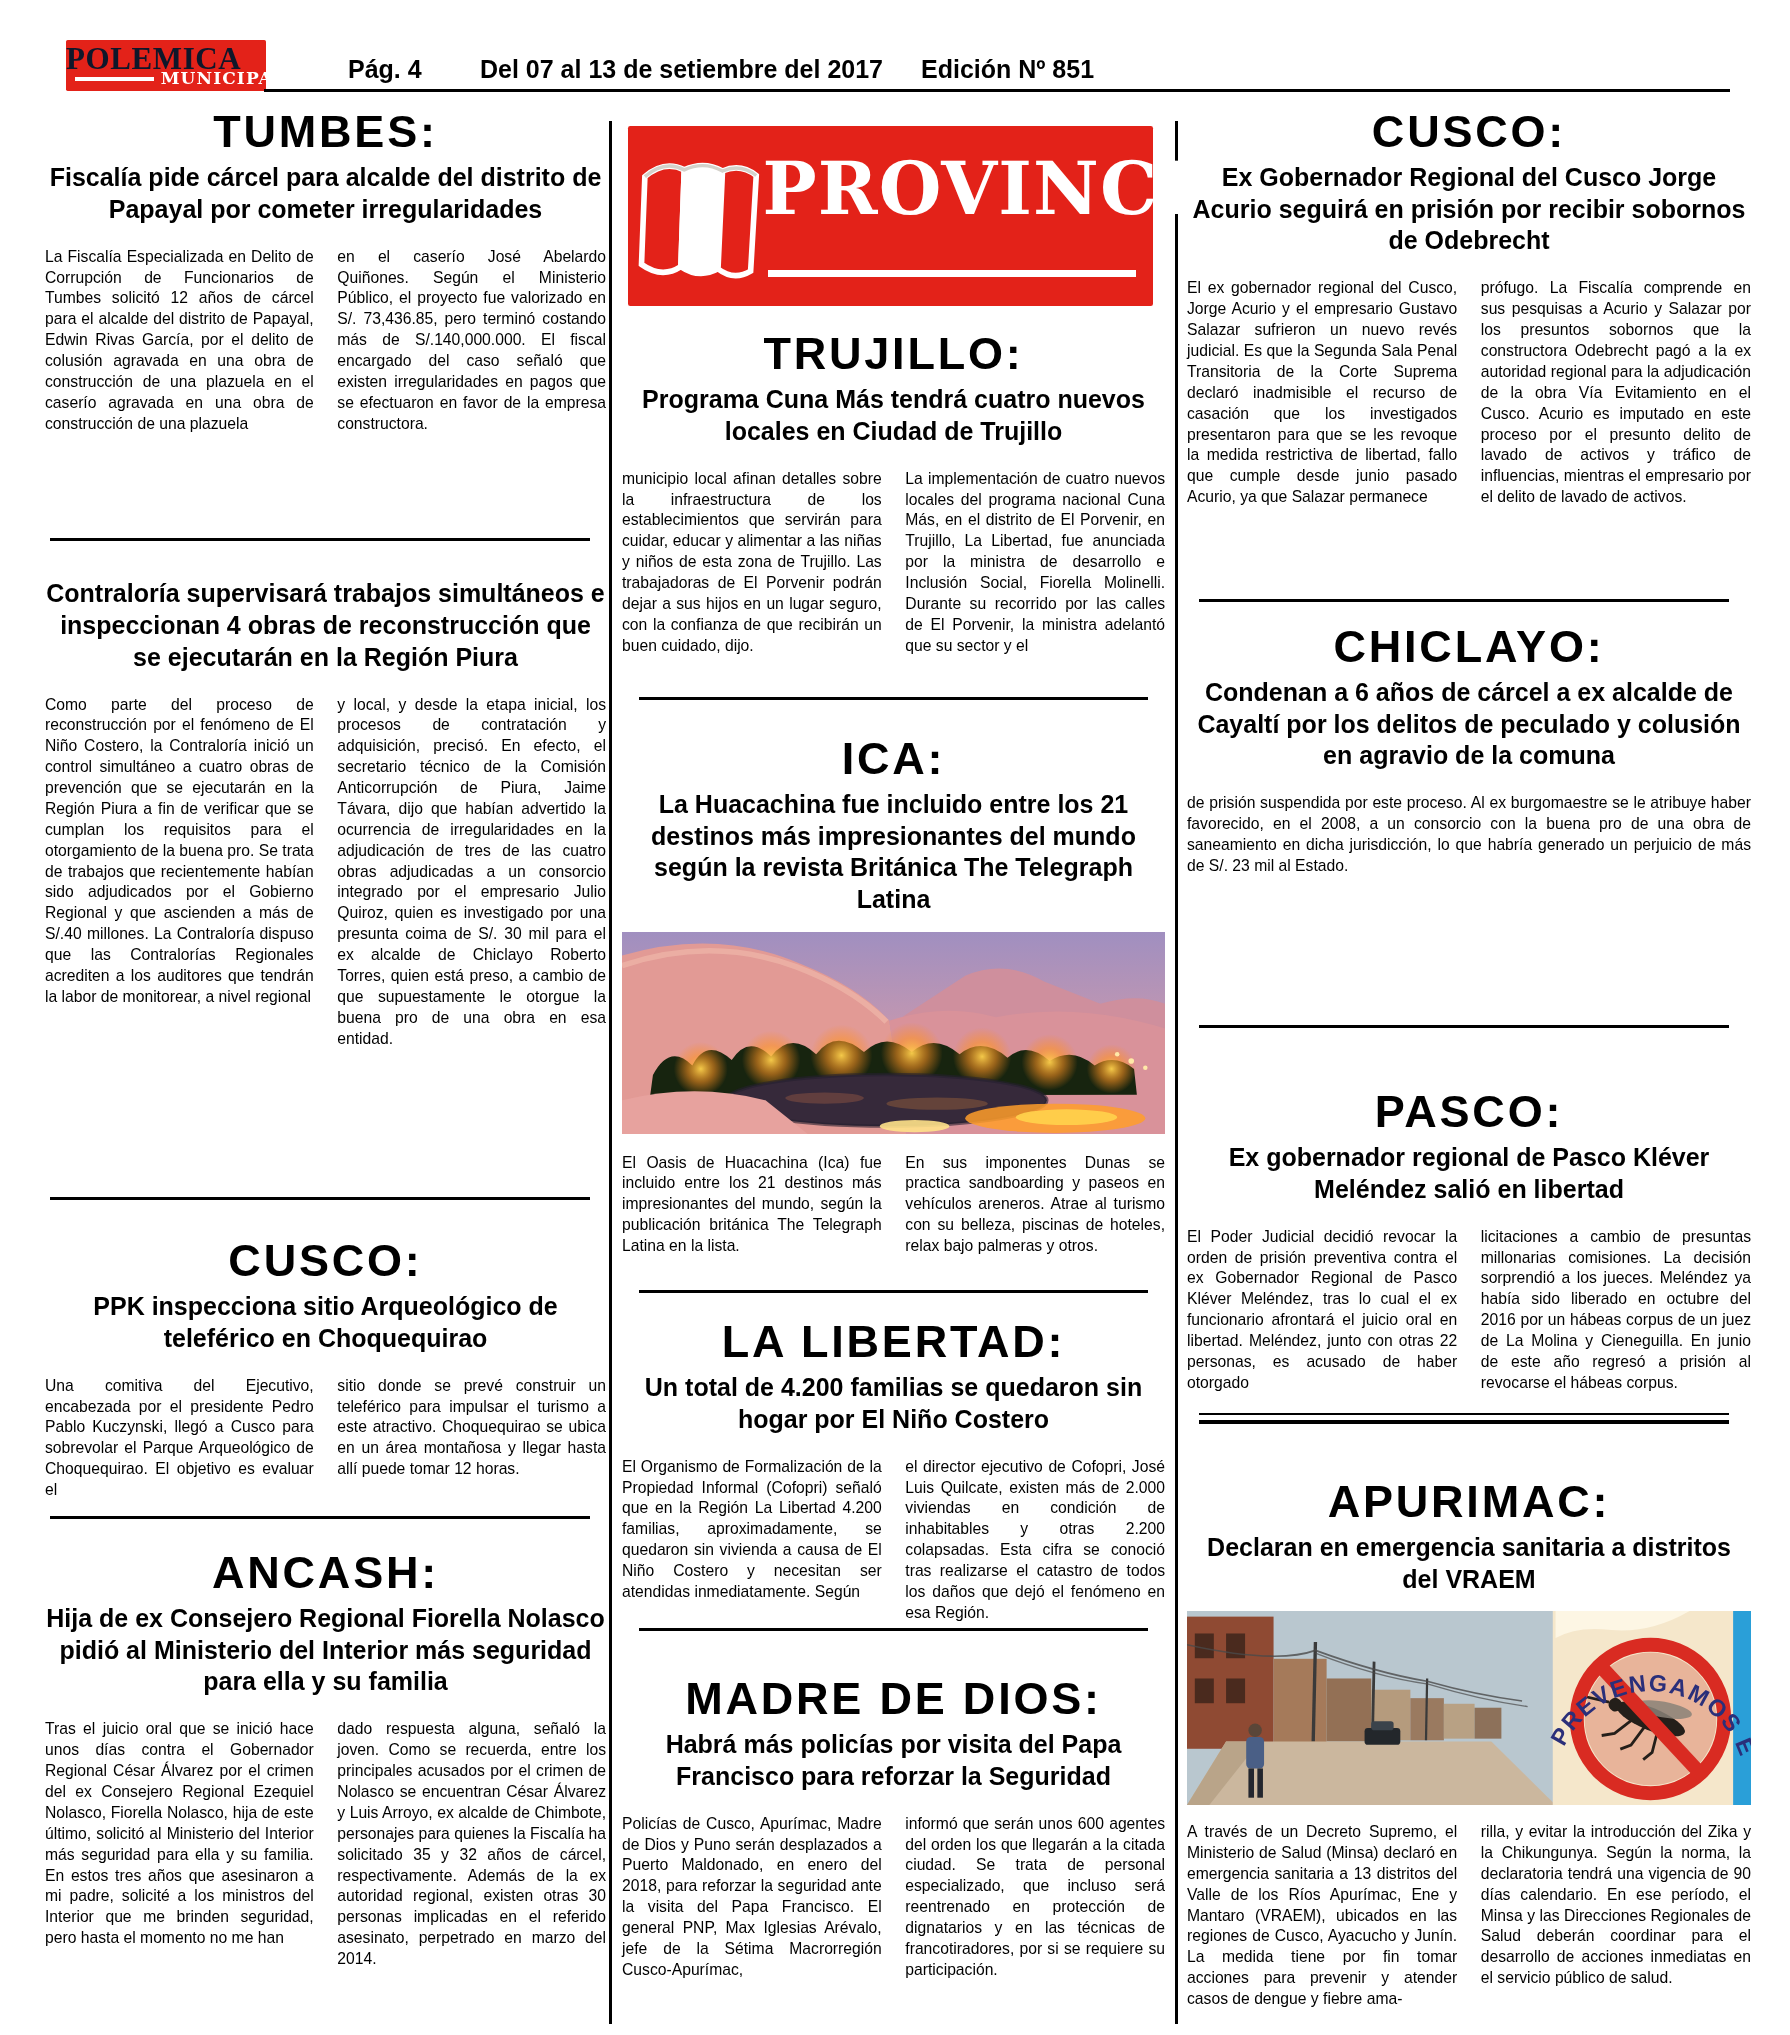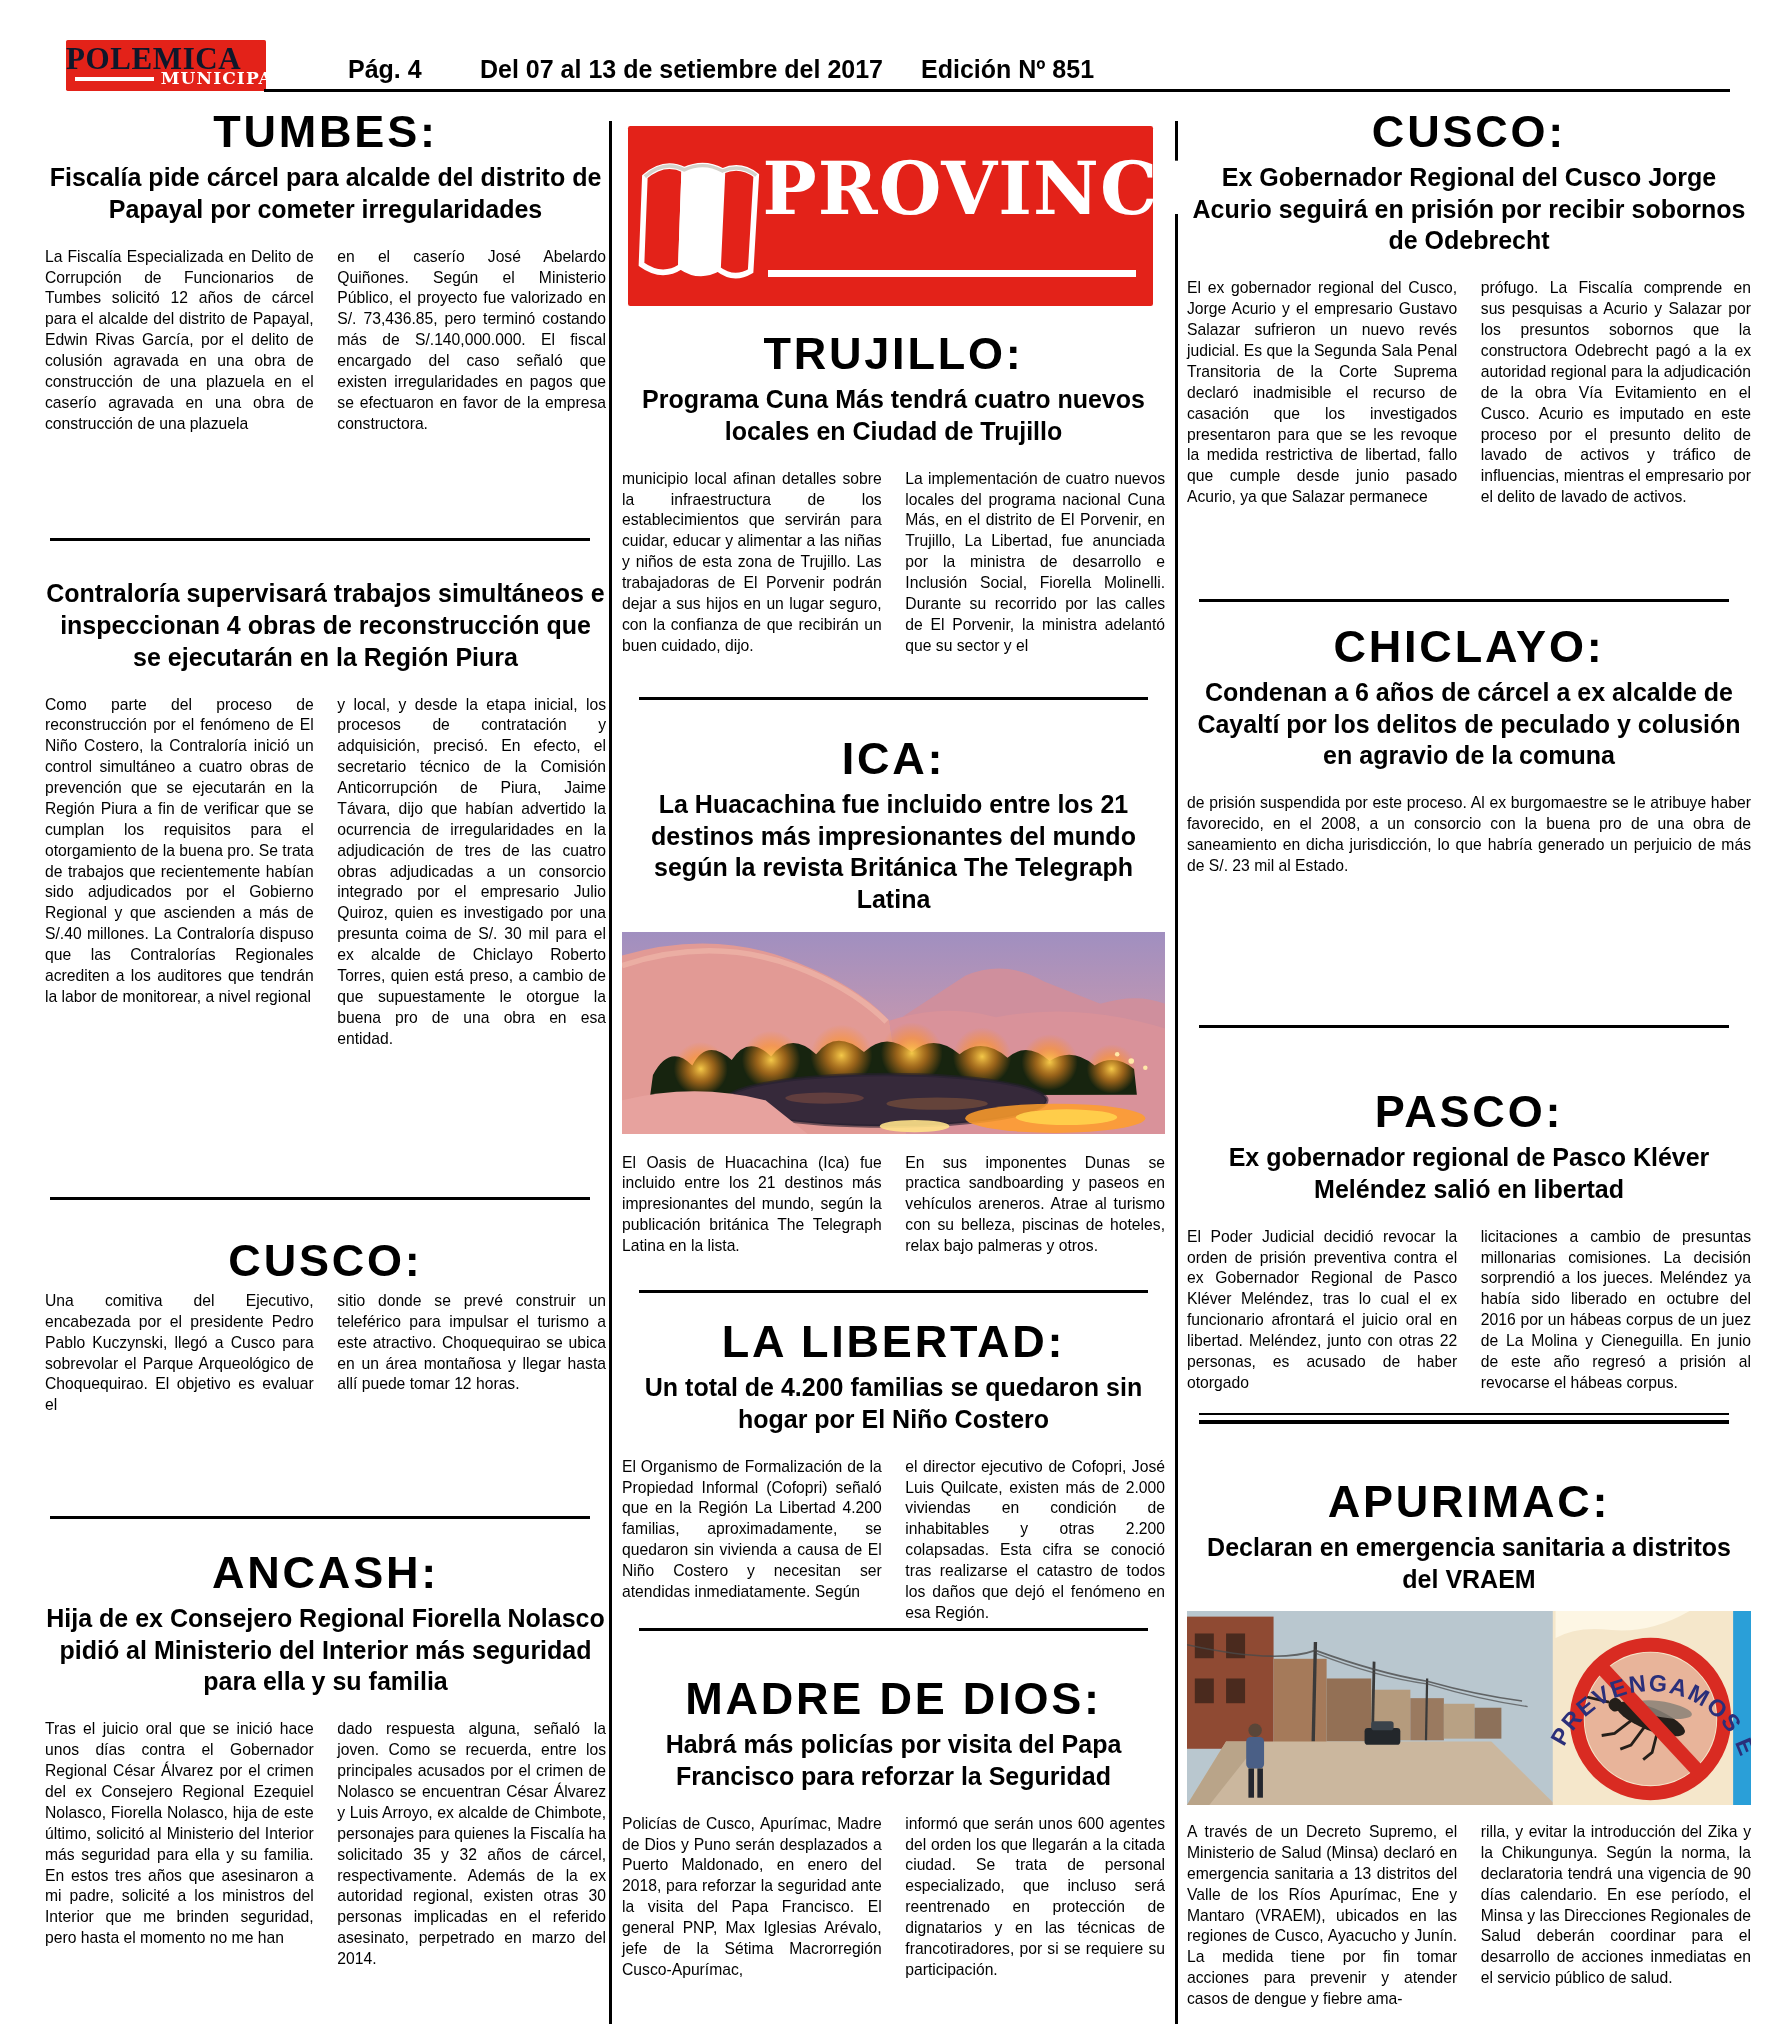--- a/index.html
+++ b/index.html
@@ -111,20 +111,21 @@
       <h3 class="headline">Contraloría supervisará trabajos simultáneos e inspeccionan 4 obras de reconstrucción que se ejecutarán en la Región Piura</h3>
       <div class="body-cols">
         <p>Como parte del proceso de reconstrucción por el fenómeno de El Niño Costero, la Contraloría inició un control simultáneo a cuatro obras de prevención que se ejecutarán en la Región Piura a fin de verificar que se cumplan los requisitos para el otorgamiento de la buena pro. Se trata de trabajos que recientemente habían sido adjudicados por el Gobierno Regional y que ascienden a más de S/.40 millones. La Contraloría dispuso que las Contralorías Regionales acrediten a los auditores que tendrán la labor de monitorear, a nivel regional</p>
         <p>y local, y desde la etapa inicial, los procesos de contratación y adquisición, precisó. En efecto, el secretario técnico de la Comisión Anticorrupción de Piura, Jaime Távara, dijo que habían advertido la ocurrencia de irregularidades en la adjudicación de tres de las cuatro obras adjudicadas a un consorcio integrado por el empresario Julio Quiroz, quien es investigado por una presunta coima de S/. 30 mil para el ex alcalde de Chiclayo Roberto Torres, quien está preso, a cambio de que supuestamente le otorgue la buena pro de una obra en esa entidad.</p>
       </div>
     </article>
     <div class="divider" style="top:1197px"></div>
 
     <article class="article" style="top:1238px">
       <h2 class="region-title">CUSCO:</h2>
+      <h3 class="headline">PPK inspecciona sitio  Arqueológico de teleférico en Choquequirao</h3>
       <div class="body-cols">
         <p>Una comitiva del Ejecutivo, encabezada por el presidente Pedro Pablo Kuczynski, llegó a Cusco para sobrevolar el Parque Arqueológico de Choquequirao. El objetivo es evaluar el</p>
         <p>sitio donde se prevé construir un teleférico para impulsar el turismo a este atractivo. Choquequirao se ubica en un área montañosa y llegar hasta allí puede tomar 12 horas.</p>
       </div>
     </article>
     <div class="divider" style="top:1516px"></div>
 
     <article class="article" style="top:1550px">
       <h2 class="region-title">ANCASH:</h2>
       <h3 class="headline">Hija de ex Consejero Regional Fiorella Nolasco pidió al Ministerio del Interior más seguridad para ella y su familia</h3>

